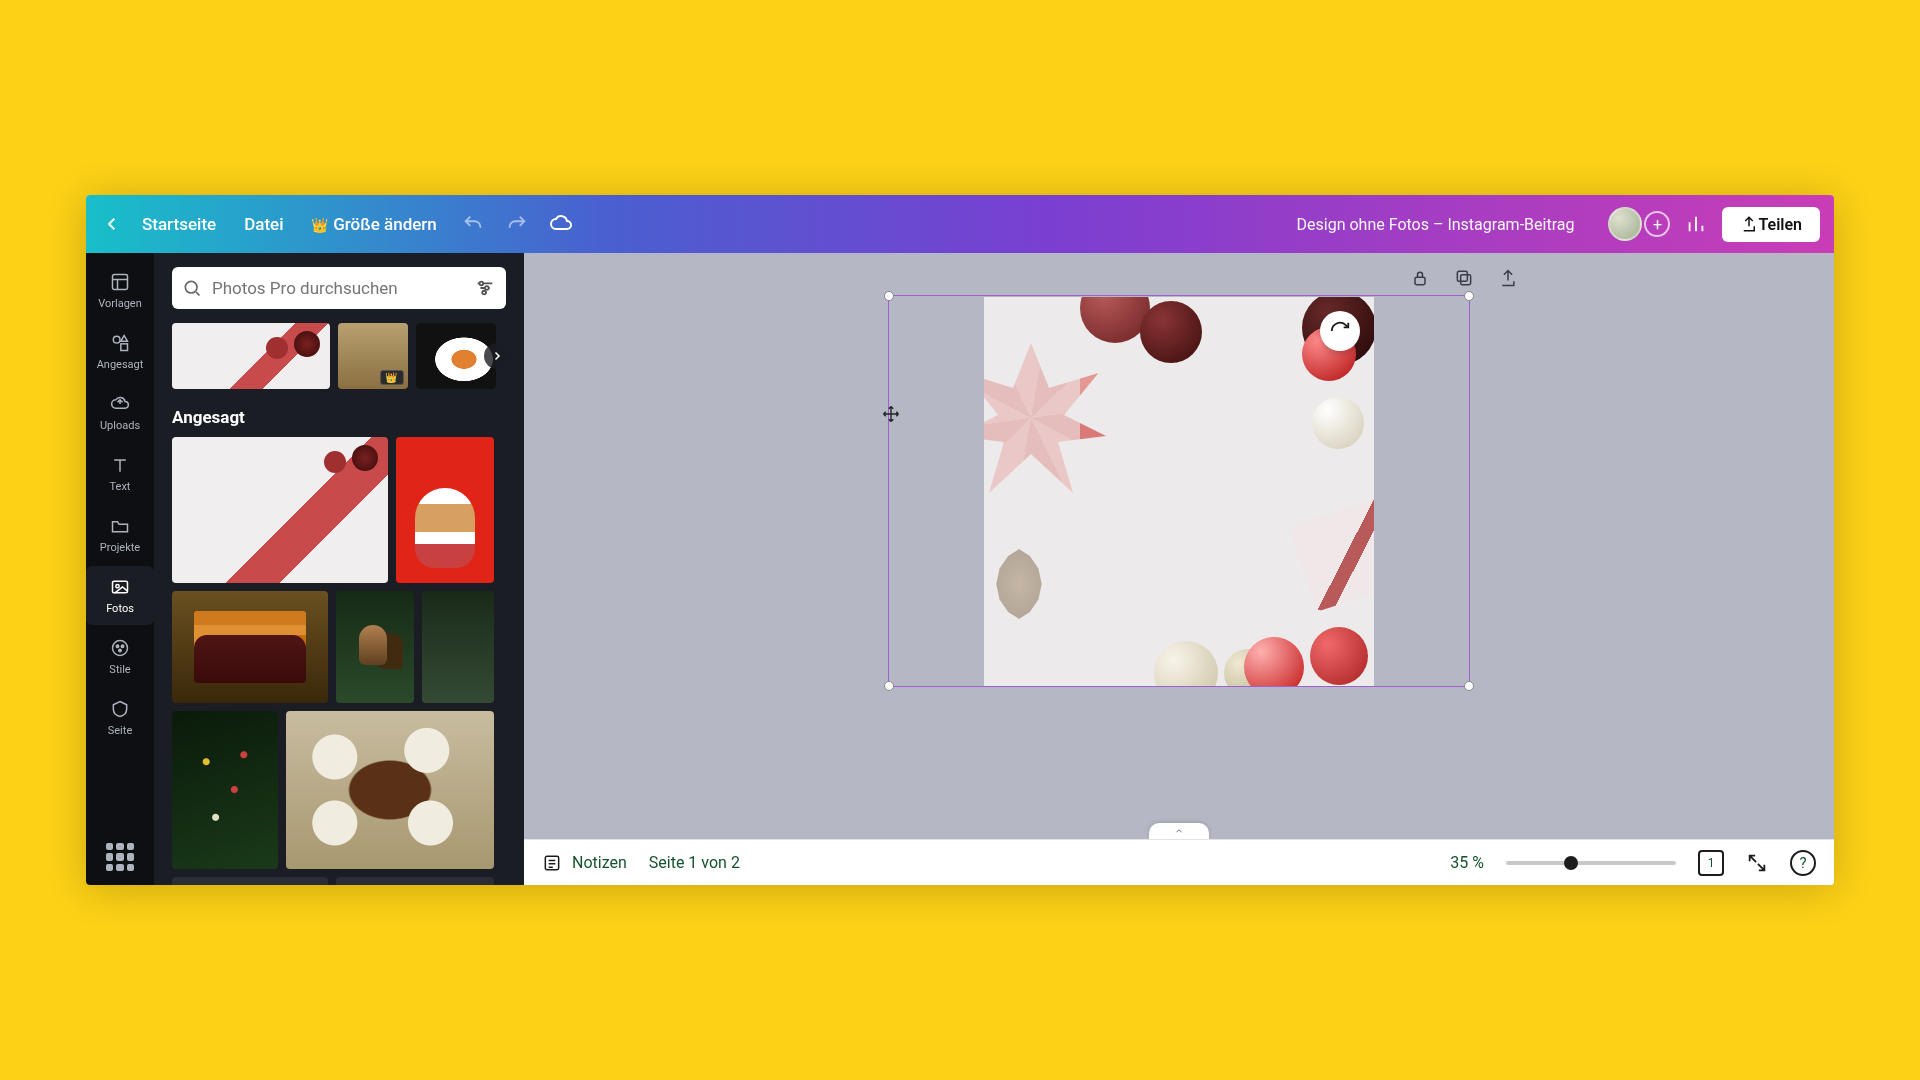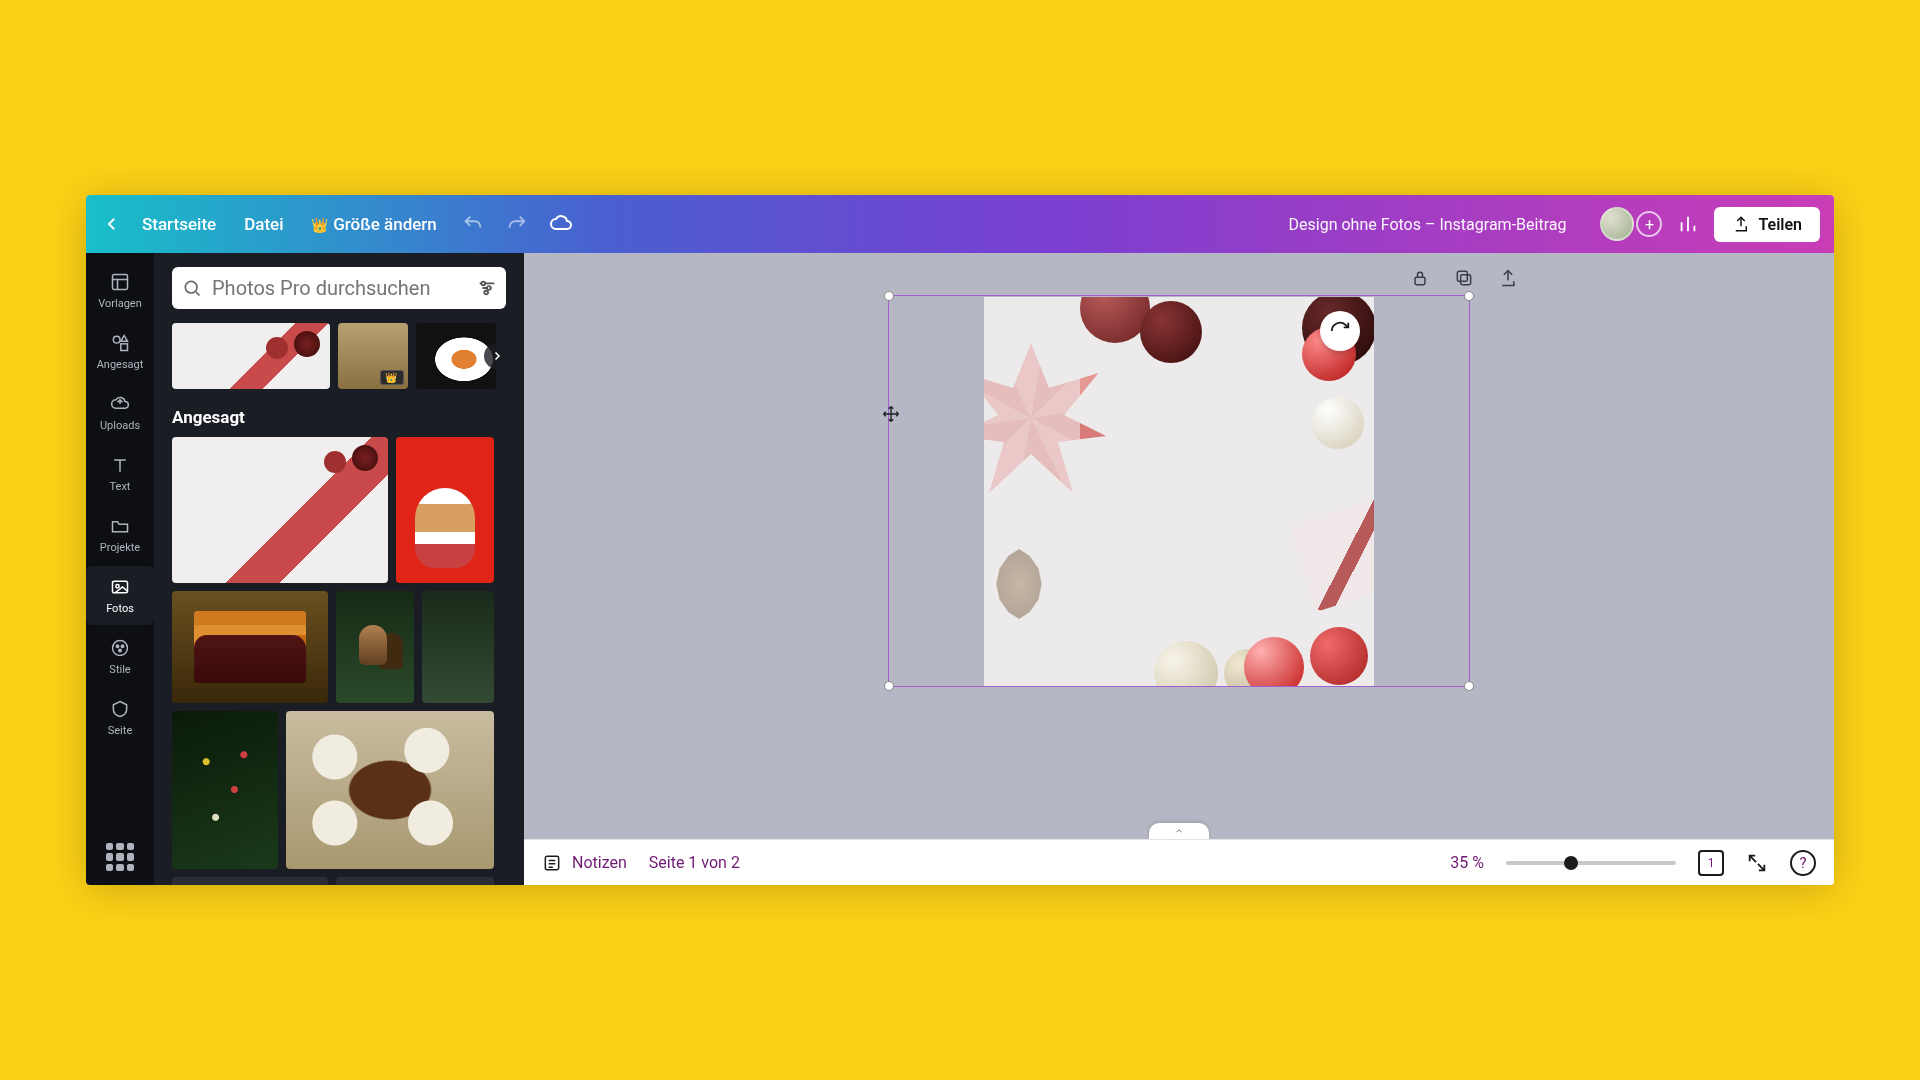--- a/index.html
+++ b/index.html
@@ -16,39 +16,39 @@
     flex-shrink: 0;
   }
   .topbar .back { width: 24px; height: 24px; display:flex; align-items:center; justify-content:center; cursor:pointer; }
   .topbar .item { padding: 6px 10px; font-size: 17px; font-weight: 500; cursor:pointer; border-radius:4px; }
   .topbar .spacer { flex: 1; }
   .topbar .title { font-size: 16px; opacity: .95; }
   .topbar .icon-btn { width: 36px; height:36px; display:flex; align-items:center; justify-content:center; cursor:pointer; border-radius:4px; }
   .topbar .crown { font-size: 14px; }
   .avatar { width:34px; height:34px; border-radius:50%; background: radial-gradient(circle at 30% 30%, #e0e0d0, #a0b090); border:2px solid rgba(255,255,255,.4); }
   .plus-circle { width:26px; height:26px; border-radius:50%; border:2px solid rgba(255,255,255,.7); display:flex; align-items:center; justify-content:center; color:#fff; font-size:16px; margin-left:-6px; cursor:pointer;}
-  .share-btn { background:#fff; color:#111; padding: 8px 18px; border-radius:6px; font-size:16px; font-weight:600; display:flex; align-items:center; gap:8px; cursor:pointer; }
+  .share-btn { background:#fff; color:#111; padding: 8px 18px; border-radius:6px; font-size:16px; font-weight:600; display:flex; align-items:center; cursor:pointer; }
 
   
   .main { flex:1; display:flex; min-height:0; }
 
   
   .rail { width: 68px; background:#0d0f13; color:#aeb3bd; display:flex; flex-direction:column; align-items:center; padding-top:8px; gap:2px; flex-shrink:0; }
   .rail .ritem { width:100%; display:flex; flex-direction:column; align-items:center; gap:4px; padding:10px 0; cursor:pointer; font-size:11px; }
   .rail .ritem.active { background:#1a1d23; color:#fff; border-radius:6px; }
   .rail .ritem .ri-icon { width:22px; height:22px; display:flex; align-items:center; justify-content:center; }
   .rail .spacer { flex:1; }
   .rail .apps { width:28px; height:28px; display:grid; grid-template-columns:repeat(3,1fr); gap:3px; margin-bottom:14px; cursor:pointer; }
   .rail .apps span { background:#aeb3bd; border-radius:2px; }
 
   
   .panel { width:370px; background:#1a1d23; color:#fff; flex-shrink:0; display:flex; flex-direction:column; position:relative; }
   .panel-inner { padding: 14px 18px 0 18px; display:flex; flex-direction:column; overflow:hidden; flex:1; }
   .search-wrap { display:flex; align-items:center; background:#fff; border-radius:6px; height:44px; padding:0 10px; gap:10px; }
-  .search-wrap input { flex:1; border:none; outline:none; font-size:20px; color:#4d7c0f; background:transparent; }
+  .search-wrap input { flex:1; border:none; outline:none; font-size:17px; color:#4d7c0f; background:transparent; }
   .search-wrap .sicn { color:#666; }
   .filters { color:#555; cursor:pointer; }
 
   .thumb-row { display:flex; gap:8px; margin-top:14px; position:relative; }
   .thumb { background:#2a2d33; border-radius:4px; overflow:hidden; position:relative; }
   .thumb .badge { position:absolute; bottom:4px; right:4px; background:#2b2b2b; color:#f0c040; font-size:10px; padding:1px 5px; border-radius:3px; border:1px solid #555; }
   .scroll-right { position:absolute; right:-4px; top:50%; transform:translateY(-50%); width:26px; height:26px; background:#1a1d23cc; border-radius:50%; display:flex; align-items:center; justify-content:center; cursor:pointer; }
 
   .section-h { font-size:17px; font-weight:700; margin:18px 0 10px 0; }
 
@@ -121,21 +121,21 @@
   .gift{position:absolute;right:-36px;bottom:90px;width:110px;height:90px;background:linear-gradient(135deg,#f0e8e8 0 45%,#b85a5a 45% 55%,#f0e8e8 55%);transform:rotate(-18deg);border-radius:6px;}
   .fade-left{position:absolute;left:0;top:0;bottom:0;width:96px;background:rgba(236,234,234,.6);}
 
   .refresh-badge { position:absolute; right:14px; top:14px; width:40px; height:40px; background:#fff; border-radius:50%; display:flex; align-items:center; justify-content:center; box-shadow:0 2px 6px rgba(0,0,0,.2); cursor:pointer; }
 
   .add-page { position:absolute; top:454px; left:50%; transform:translateX(-50%); width:290px; height:40px; background:rgba(255,255,255,.25); display:flex; align-items:center; justify-content:center; color:#1c1c1c; font-size:16px; border-radius:4px; cursor:pointer; }
 
   .peek { position:absolute; bottom:0; left:50%; transform:translateX(-50%); width:60px; height:16px; background:#fff; border-radius:10px 10px 0 0; display:flex; align-items:center; justify-content:center; color:#555; cursor:pointer; box-shadow:0 -1px 4px rgba(0,0,0,.15); }
 
   
-  .bottombar { height:46px; border-top:1px solid #e3e3e3; display:flex; align-items:center; padding:0 18px; gap:22px; flex-shrink:0; font-size:16px; color:#701a75; }
+  .bottombar { height:46px; border-top:1px solid #e3e3e3; display:flex; align-items:center; padding:0 18px; gap:22px; flex-shrink:0; font-size:16px; color:#14532d; }
   .bottombar .spacer{flex:1;}
   .notes{display:flex;align-items:center;gap:10px;cursor:pointer;}
   .zoom-slider{width:170px;height:4px;background:#c8c8c8;border-radius:2px;position:relative;}
   .zoom-slider .knob{position:absolute;left:38%;top:50%;transform:translate(-50%,-50%);width:14px;height:14px;background:#1c1c1c;border-radius:50%;}
   .sq{width:26px;height:26px;border:2px solid #1c1c1c;border-radius:4px;display:flex;align-items:center;justify-content:center;font-size:12px;cursor:pointer;}
   .qmark{width:26px;height:26px;border:2px solid #1c1c1c;border-radius:50%;display:flex;align-items:center;justify-content:center;font-size:15px;cursor:pointer;}
 
   svg{display:block;}
 </style>
 </head>

